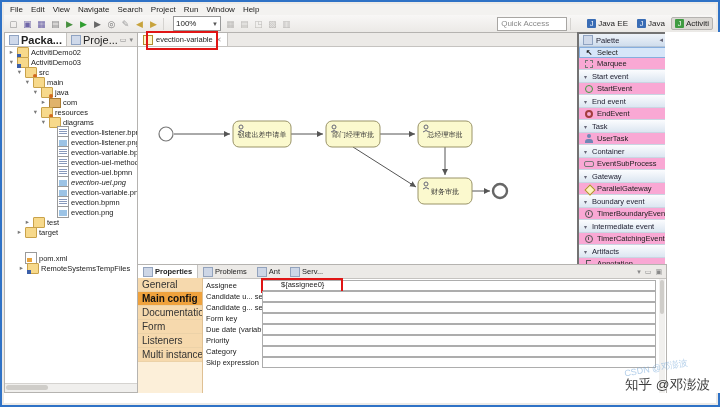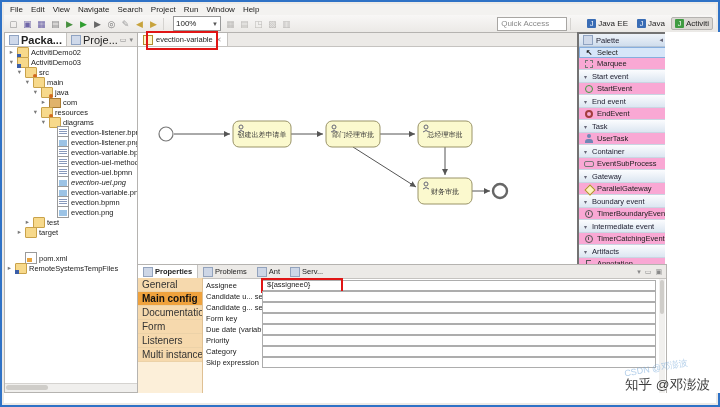--- a/index.html
+++ b/index.html
@@ -123,21 +123,21 @@
   .ptico{width:8px;height:8px;background:#cdd6e6;border:1px solid #93a3bd;flex:0 0 8px}
   .props-icons{margin-left:auto;display:flex;gap:4px;padding-right:4px;color:#888;font-size:7px}
   .side{position:absolute;left:0;top:13px;bottom:0;width:64px;background:#fcefd9;border-right:1px solid #dfc093;overflow:hidden}
   .stab{height:13px;line-height:13px;padding-left:4px;border-bottom:1px solid #ecd2a8;
         font-size:10px;background:#f6d9ad;color:#333;white-space:nowrap}
   .stab.selected{background:#efa23d;font-weight:bold;color:#111}
   .fields{position:absolute;left:64px;top:13px;right:8px;bottom:0;padding-top:2px}
   .frow{display:flex;align-items:center;height:11px;padding:0 2px 0 4px}
   .flabel{flex:0 0 56px;font-size:7.5px;white-space:nowrap;overflow:hidden}
   .finput{flex:1;height:9px;border:1px solid #adadad;background:#fff;font-size:7.5px;
-          line-height:8px;padding:0 4px;position:relative}
+          line-height:8px;padding:0 18px;position:relative}
   .finput.hl::before{content:"";position:absolute;left:-2px;top:-3px;width:78px;height:11px;
                      border:2px solid #e01515;pointer-events:none}
   .pvscroll{position:absolute;right:1px;top:14px;bottom:1px;width:6px;background:#f1f0ee}
   .pvthumb{position:absolute;left:1px;top:1px;width:4px;height:34px;background:#cfcdc9;border-radius:2px}
 
   
   .statusbar{position:absolute;left:2px;right:2px;bottom:2px;height:10px;background:#fff}
   .anno-tab{position:absolute;left:144px;top:29px;width:68px;height:15px;border:2px solid #e01515;z-index:50}
   .wm-faint{position:absolute;right:30px;bottom:30px;font-size:9px;color:#74a7d8;opacity:.55;
             transform:rotate(-10deg);z-index:40}
@@ -364,21 +364,21 @@
           <span class="ticon folder"></span>
           <span class="tlabel">target</span>
         </div>
 
         <div class="trow" style="padding-left: 11px; margin-top: 16px;">
           <span class="tw none"></span>
           <span class="ticon xml"></span>
           <span class="tlabel">pom.xml</span>
         </div>
 
-        <div class="trow" style="padding-left: 1px; align-items: center;">
+        <div class="trow" style="padding-left: 13px; align-items: center;">
           <span class="tw closed"></span>
           <span class="ticon project"></span>
           <span class="tlabel">RemoteSystemsTempFiles</span>
         </div>
       </div>
     <div class="hscroll">
       <div class="hthumb"></div>
     </div>
   </div>
 

